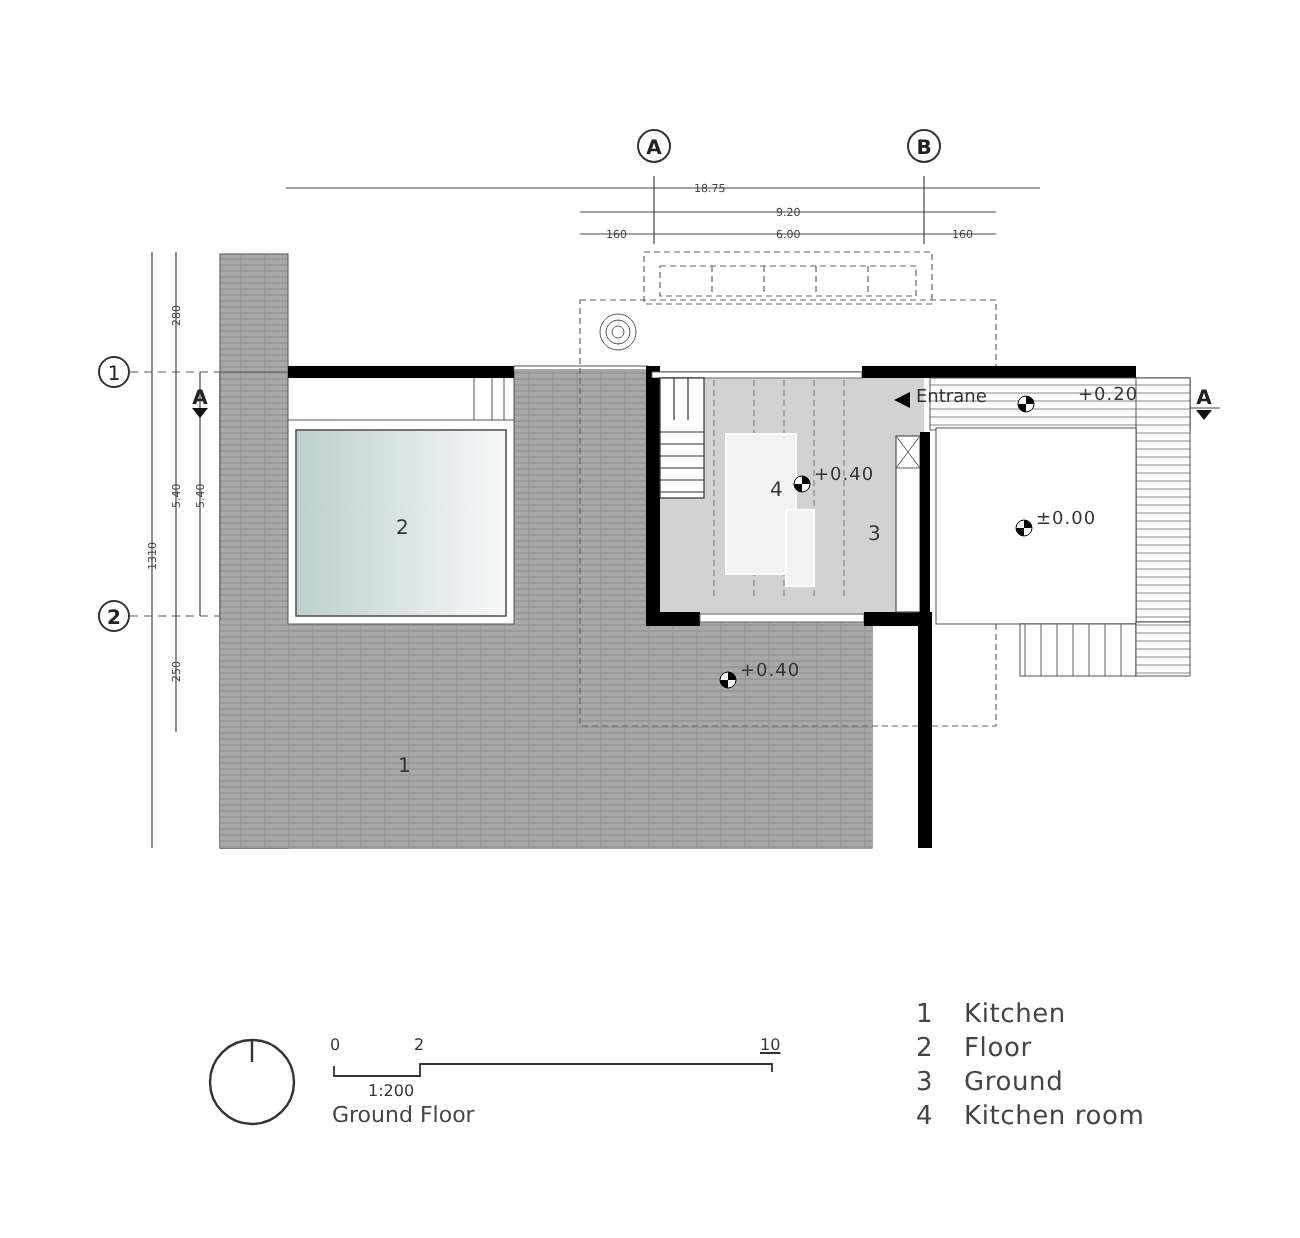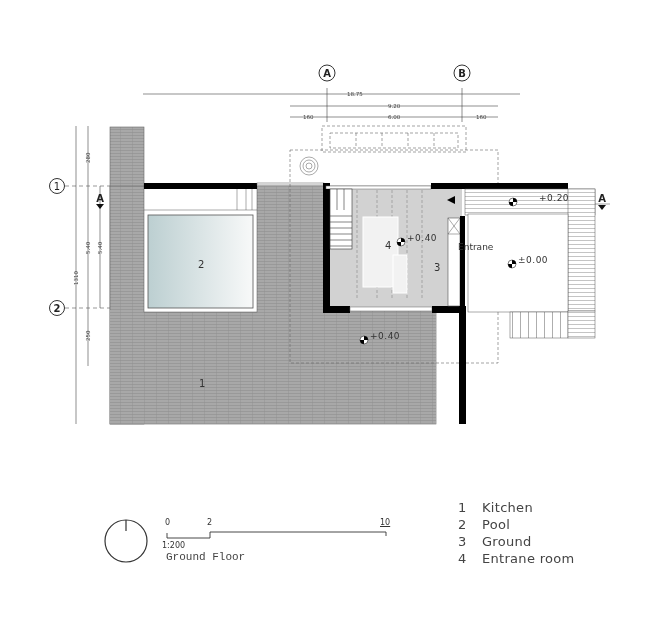--- a/index.html
+++ b/index.html
@@ -203,42 +203,42 @@
   <g stroke="#333" stroke-width="0.9" fill="none">
     <polyline points="167,533 167,538 210,538 210,532 386,532 386,536"></polyline>
   </g>
 </svg>
 
 <span class="lbl" style="left:199px;top:378px;font-size:10px;">1</span>
 <span class="lbl" style="left:198px;top:259px;font-size:10px;">2</span>
 <span class="lbl" style="left:434px;top:262px;font-size:10px;">3</span>
 <span class="lbl" style="left:385px;top:240px;font-size:10px;">4</span>
 
-<span class="lbl" style="left:458px;top:194px;font-size:9px;margin-top:48px;">Entrane</span>
+<span class="lbl" style="left:458px;top:194px;font-size:9px;">Entrane</span>
 <span class="lbl" style="left:539px;top:193px;font-size:9px;letter-spacing:0.5px;">+0.20</span>
 <span class="lbl" style="left:407px;top:233px;font-size:9px;letter-spacing:0.5px;">+0.40</span>
 <span class="lbl" style="left:518px;top:255px;font-size:9px;letter-spacing:0.5px;">±0.00</span>
 <span class="lbl" style="left:370px;top:331px;font-size:9px;letter-spacing:0.5px;">+0.40</span>
 
 <span class="lbl scale-num" style="left:165px;top:518px;">0</span>
 <span class="lbl scale-num" style="left:207px;top:518px;">2</span>
 <span class="lbl scale-num" style="left:380px;top:518px;text-decoration:underline;">10</span>
-<span class="lbl" style="left:162px;top:541px;font-size:8px;">1:200</span>
-<span class="lbl" style="left:166px;top:551px;font-size:11px;color:#444;font-family:Liberation Mono, monospace;">Ground Floor</span>
+<span class="lbl" style="left:184px;top:541px;font-size:8px;">1:200</span>
+<span class="lbl" style="left:166px;top:551px;font-size:11px;color:#444;">Ground Floor</span>
 
 <div class="legend">
   <div class="legend-row">
     <span class="legend-num">1</span>
     <span class="legend-text">Kitchen</span>
   </div>
   <div class="legend-row">
     <span class="legend-num">2</span>
-    <span class="legend-text">Pool</span>
+    <span class="legend-text">Floor</span>
   </div>
   <div class="legend-row">
     <span class="legend-num">3</span>
     <span class="legend-text">Ground</span>
   </div>
   <div class="legend-row">
     <span class="legend-num">4</span>
-    <span class="legend-text">Entrane room</span>
+    <span class="legend-text">Kitchen room</span>
   </div>
 </div>
 
 </body></html>

